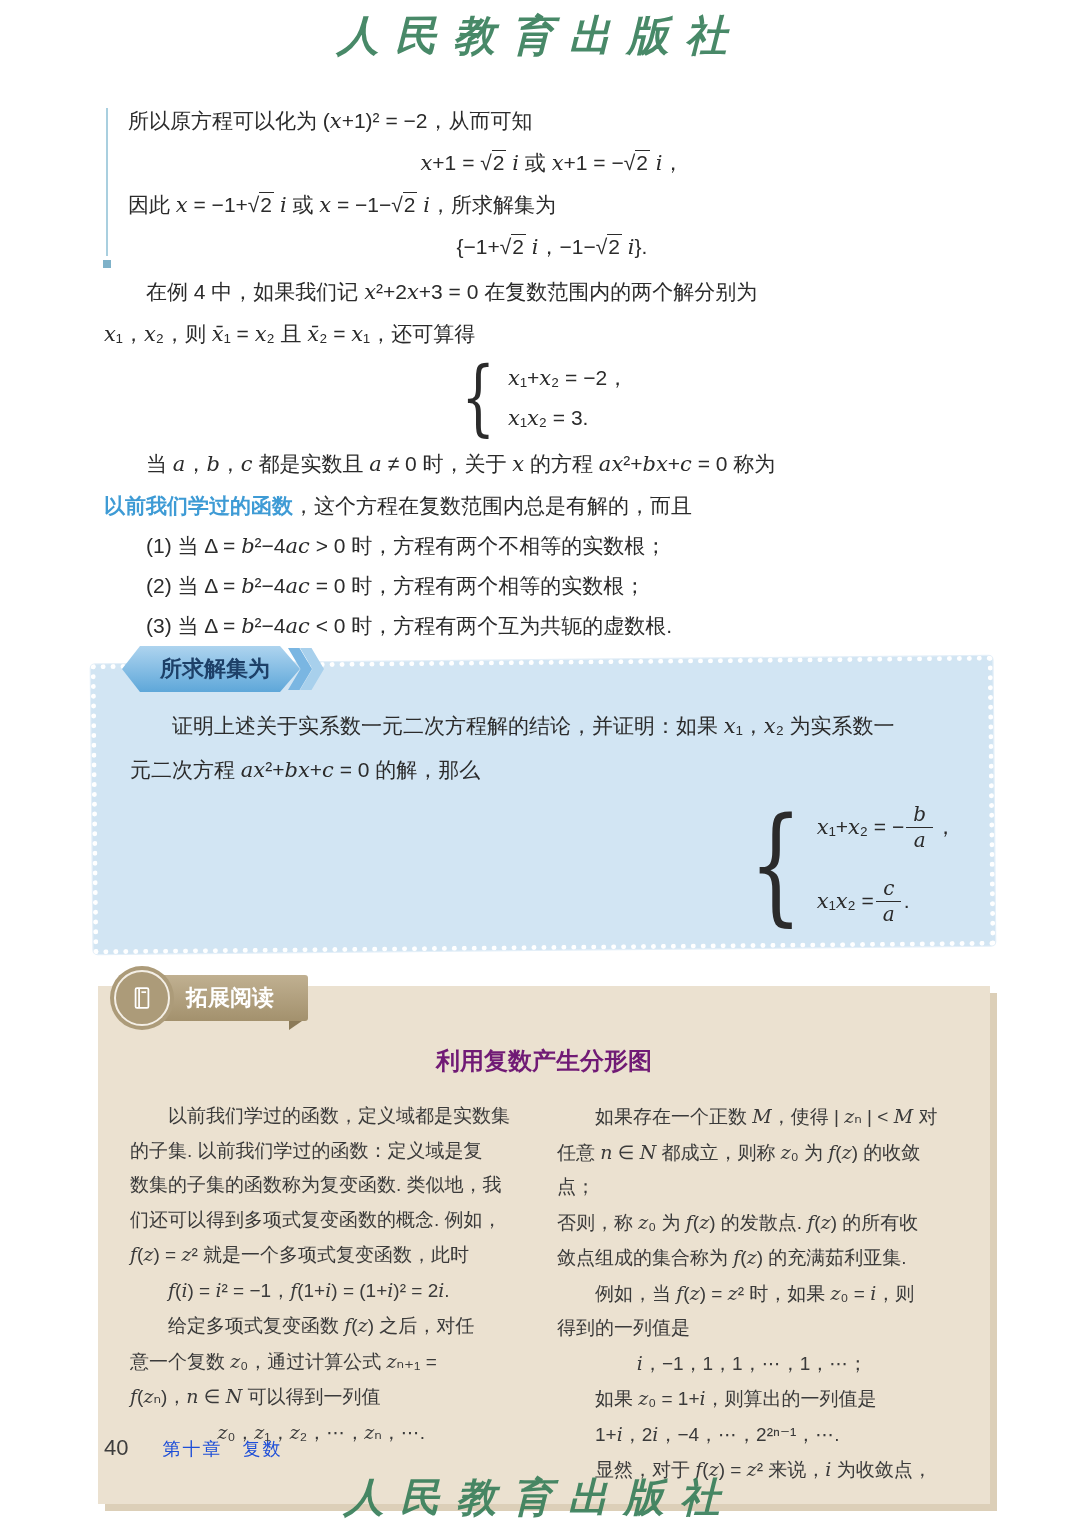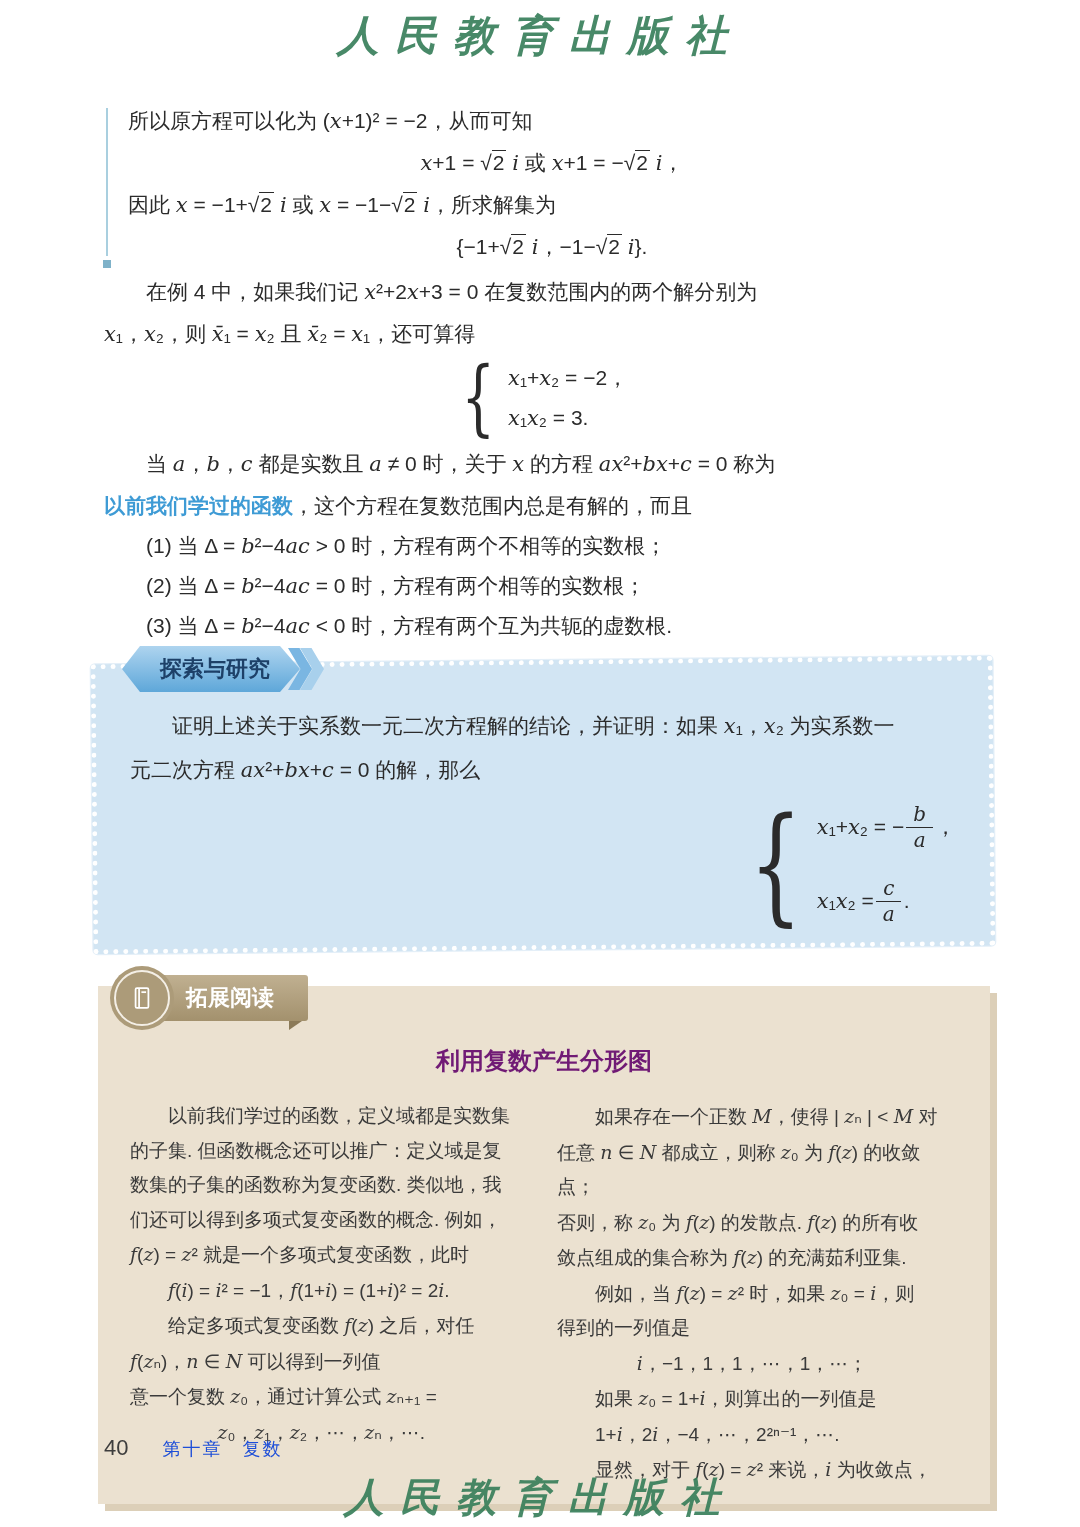--- a/index.html
+++ b/index.html
@@ -129,21 +129,21 @@
       <div class="items">
         <div>(1) 当 Δ = <span class="mv">b</span>²−4<span class="mv">ac</span> &gt; 0 时，方程有两个不相等的实数根；</div>
         <div>(2) 当 Δ = <span class="mv">b</span>²−4<span class="mv">ac</span> = 0 时，方程有两个相等的实数根；</div>
         <div>(3) 当 Δ = <span class="mv">b</span>²−4<span class="mv">ac</span> &lt; 0 时，方程有两个互为共轭的虚数根.</div>
       </div>
     </div>
 
     <div class="explore-box">
       <div class="explore-bg"></div>
       <div class="explore-ribbon">
-        <span class="ribbon-main">探索与研究</span>
+        <span class="ribbon-main">所求解集为</span>
         <span class="chev chev1"></span>
         <span class="chev chev2"></span>
       </div>
       <div class="explore-content">
         <div class="indent">证明上述关于实系数一元二次方程解的结论，并证明：如果 <span class="mv">x</span>₁，<span class="mv">x</span>₂ 为实系数一</div>
         <div>元二次方程 <span class="mv">ax</span>²+<span class="mv">bx</span>+<span class="mv">c</span> = 0 的解，那么</div>
         <div class="explore-system">
           <span class="brace big"></span>
           <span class="eq-rows">
             <span class="eqrow">
@@ -175,28 +175,28 @@
             <line x1="9.5" y1="3.5" x2="9.5" y2="20.5"></line>
             <line x1="11.5" y1="7" x2="15.5" y2="7"></line>
           </svg>
         </span>
         <span class="reading-ribbon">拓展阅读</span>
       </div>
       <div class="reading-title">利用复数产生分形图</div>
       <div class="columns">
         <div class="col">
           <div class="ind2">以前我们学过的函数，定义域都是实数集</div>
-          <div>的子集. 但函数概念还可以推广：定义域是复</div>
+          <div>的子集. 以前我们学过的函数：定义域是复</div>
           <div>数集的子集的函数称为复变函数. 类似地，我</div>
           <div>们还可以得到多项式复变函数的概念. 例如，</div>
           <div><span class="mv">f</span>(<span class="mv">z</span>) = <span class="mv">z</span>² 就是一个多项式复变函数，此时</div>
           <div class="pl2"><span class="mv">f</span>(<span class="mv">i</span>) = <span class="mv">i</span>² = −1，<span class="mv">f</span>(1+<span class="mv">i</span>) = (1+<span class="mv">i</span>)² = 2<span class="mv">i</span>.</div>
           <div class="ind2">给定多项式复变函数 <span class="mv">f</span>(<span class="mv">z</span>) 之后，对任</div>
+          <div>意一个复数 <span class="mv">z</span>₀，通过计算公式 <span class="mv">z</span>ₙ₊₁ =</div>
           <div><span class="mv">f</span>(<span class="mv">z</span>ₙ)，<span class="mv">n</span> ∈ <span class="mv">N</span> 可以得到一列值</div>
-          <div>意一个复数 <span class="mv">z</span>₀，通过计算公式 <span class="mv">z</span>ₙ₊₁ =</div>
           <div class="pl5"><span class="mv">z</span>₀，<span class="mv">z</span>₁，<span class="mv">z</span>₂，⋯，<span class="mv">z</span>ₙ，⋯.</div>
         </div>
         <div class="col">
           <div class="ind2">如果存在一个正数 <span class="mv">M</span>，使得 | <span class="mv">z</span>ₙ | &lt; <span class="mv">M</span> 对</div>
           <div>任意 <span class="mv">n</span> ∈ <span class="mv">N</span> 都成立，则称 <span class="mv">z</span>₀ 为 <span class="mv">f</span>(<span class="mv">z</span>) 的收敛点；</div>
           <div>否则，称 <span class="mv">z</span>₀ 为 <span class="mv">f</span>(<span class="mv">z</span>) 的发散点. <span class="mv">f</span>(<span class="mv">z</span>) 的所有收</div>
           <div>敛点组成的集合称为 <span class="mv">f</span>(<span class="mv">z</span>) 的充满茹利亚集.</div>
           <div class="ind2">例如，当 <span class="mv">f</span>(<span class="mv">z</span>) = <span class="mv">z</span>² 时，如果 <span class="mv">z</span>₀ = <span class="mv">i</span>，则</div>
           <div>得到的一列值是</div>
           <div class="pl4"><span class="mv">i</span>，−1，1，1，⋯，1，⋯；</div>

